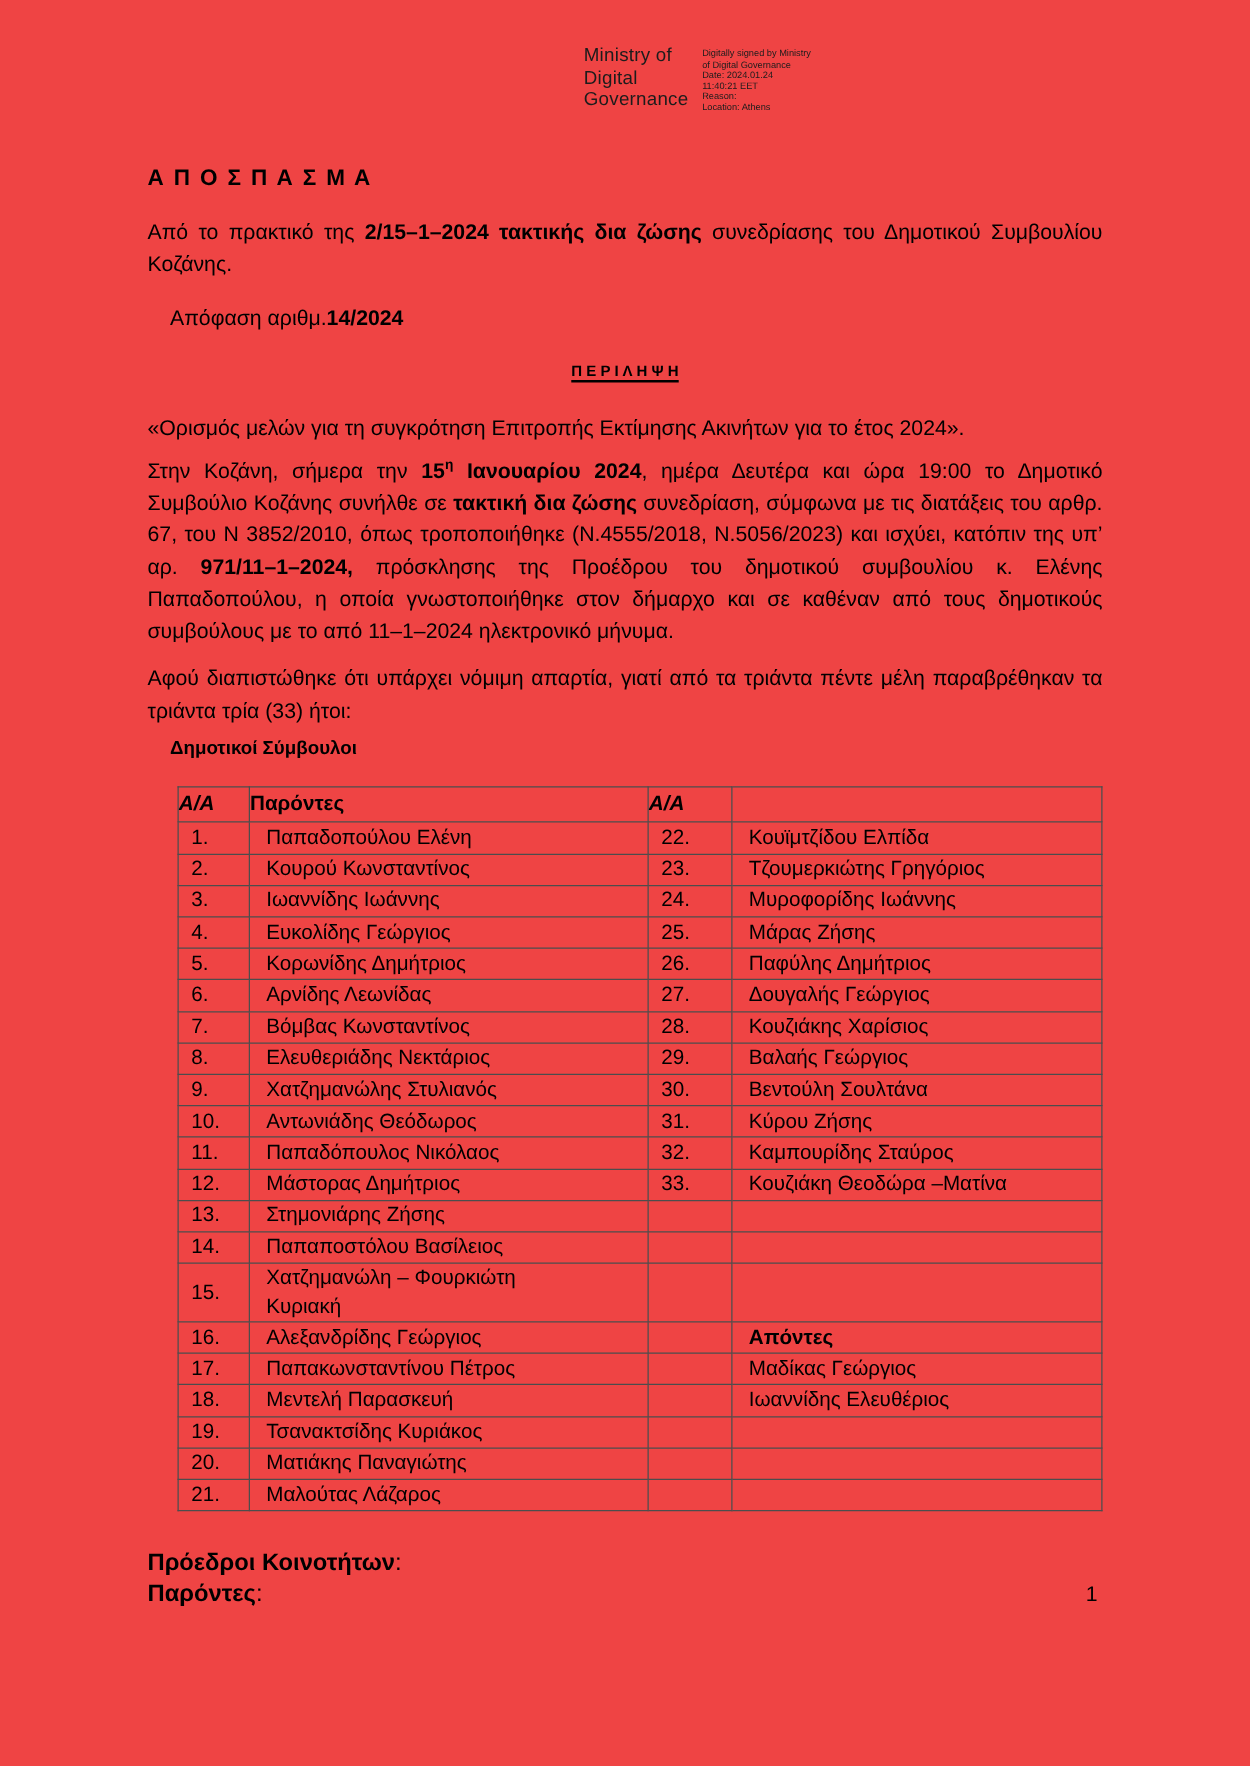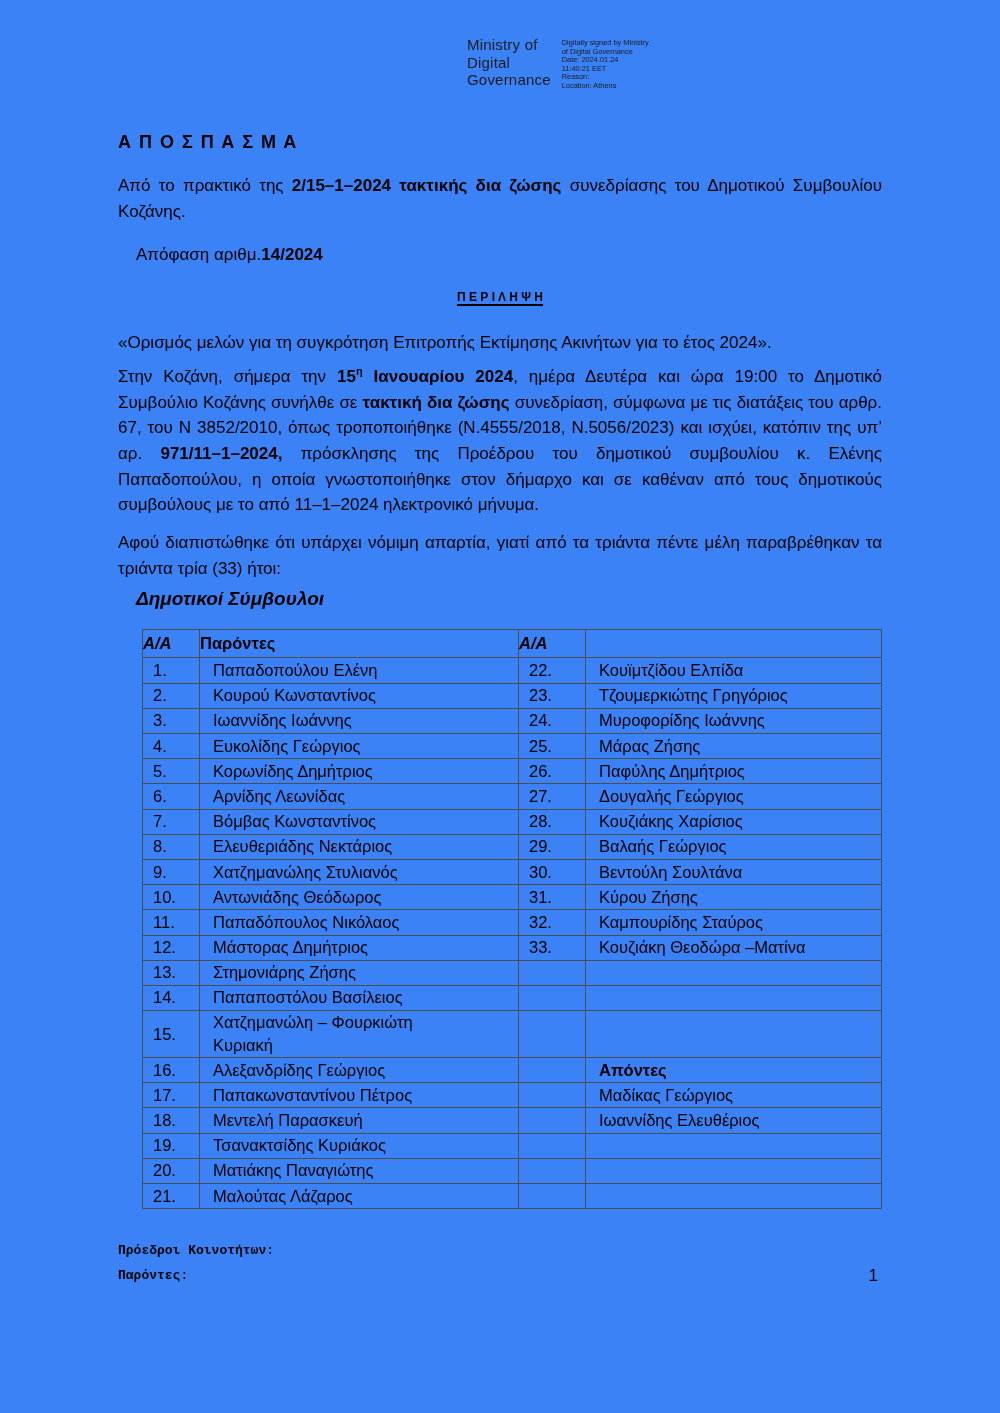--- a/index.html
+++ b/index.html
@@ -1,33 +1,33 @@
 <!DOCTYPE html>
 <html lang="el"><head>
 <meta charset="utf-8">
 <style>
   html,body{margin:0;padding:0;background:#ffffff;}
   .page{
     position:relative;
     width:1000px;height:1413px;
-    background:#3b82f6;color:#000;
+    background:#ef4444;color:#000;
     font-family:"Liberation Sans",sans-serif;
     box-sizing:border-box;
     padding:132px 118px 0 118px;
     overflow:hidden;
   }
   
   .sig{position:absolute;top:36px;left:467px;display:flex;gap:11px;}
   .sig-name{font-size:15px;line-height:17.5px;white-space:pre-line;color:#1c1c1c;letter-spacing:.2px;}
   .sig-details{font-size:7.4px;line-height:8.6px;white-space:pre-line;color:#1c1c1c;padding-top:3px;}
   
   .title{margin:0;font-size:18px;font-weight:bold;text-align:left;letter-spacing:1.5px;line-height:21px;}
   .perilipsi{margin:2px 0 0 0;font-size:12px;font-weight:bold;text-align:center;line-height:25px;
     text-decoration:underline;text-decoration-thickness:1.6px;text-underline-offset:3px;}
-  .councilors{margin:6px 0 16px 18px;font-size:19px;font-weight:bold;line-height:24px;font-style:italic;}
+  .councilors{margin:6px 0 16px 18px;font-size:15px;font-weight:bold;line-height:24px;}
   
   .para{margin:0;font-size:17px;line-height:25.7px;text-align:justify;}
   .intro{margin-top:20px;}
   .decision{margin-top:18px;padding-left:18px;font-size:17px;line-height:25.7px;}
   .subject{margin-top:20px;}
   .main{margin-top:8px;}
   .quorum{margin-top:12px;}
   sup{font-size:11px;line-height:0;}
   b{font-weight:bold;}
   
@@ -40,21 +40,21 @@
     border:1.4px solid #4d4d4d;
     overflow:hidden;vertical-align:middle;
   }
   table.roster th{height:27px;font-weight:bold;text-align:left;padding:0;}
   table.roster th.num{font-style:italic;}
   table.roster td{height:24.2px;padding:0 2px 0 13px;white-space:pre-line;line-height:23px;}
   table.roster td.numcell{padding-left:10px;}
   table.roster td.boldcell{font-weight:bold;}
   col.c0{width:57px;} col.c1{width:319px;} col.c2{width:67px;} col.c3{width:296px;}
   
-  .footer-block{margin-top:30px;font-size:13px;line-height:24.5px;font-family:Liberation Mono, monospace;}
+  .footer-block{margin-top:30px;font-size:19px;line-height:24.5px;}
   .footer-line{margin:0;}
   .pagenum{position:absolute;top:1266px;right:122px;font-size:17px;}
 </style>
 </head>
 <body>
 
 <div class="page">
 
   <div class="sig">
     <div class="sig-name">Ministry of

